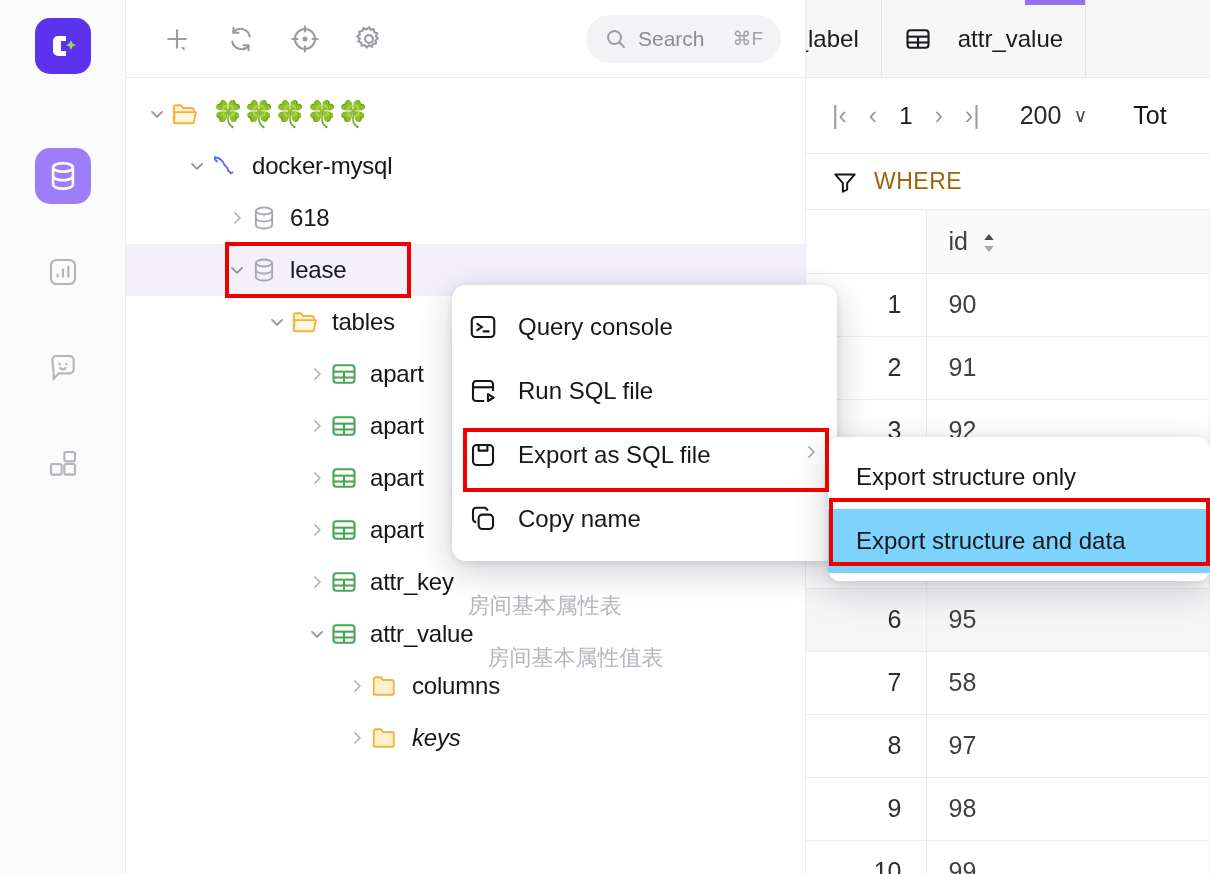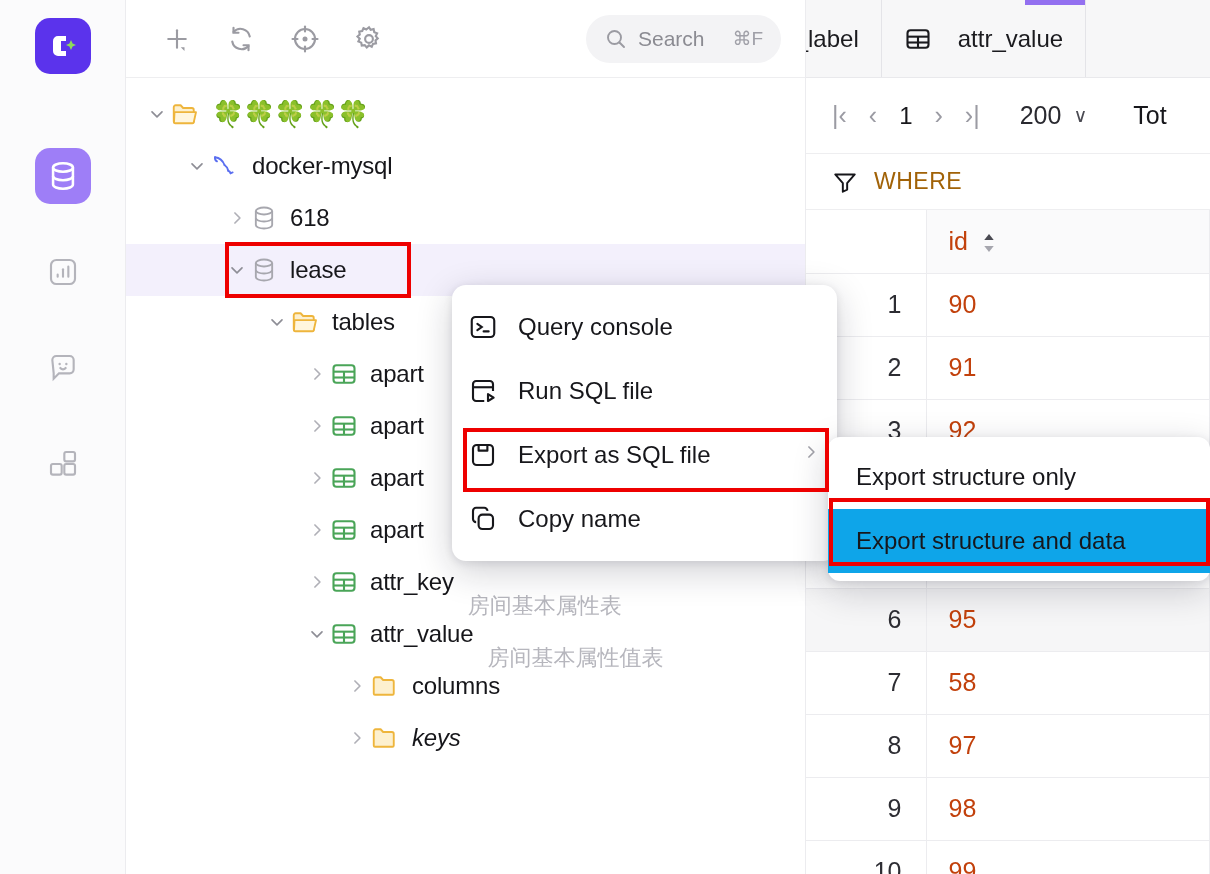--- a/index.html
+++ b/index.html
@@ -81,21 +81,21 @@
   .sub-menu {
     position: absolute; left: 828px; top: 437px; width: 382px;
     background: #ffffff; border-radius: 12px;
     box-shadow: 0 10px 36px rgba(20,20,40,.20), 0 2px 8px rgba(20,20,40,.10);
     padding: 8px 0; z-index: 45;
   }
   .sub-item {
     height: 64px; display: flex; align-items: center; padding: 0 28px;
     font-size: 24px; color: #17171b; cursor: pointer;
   }
-  .sub-item.hover { background: #0ea5e9; }
+  .sub-item.hover { background: #7dd3fc; }
 
   
   .result-panel {
     position: absolute; left: 805px; top: 0; width: 405px; height: 874px;
     background: #ffffff; border-left: 1px solid #ececef; overflow: hidden;
   }
   .tabbar { height: 78px; display: flex; background: #f7f7f8; border-bottom: 1px solid #e9e9ec; }
   .tab {
     display: flex; align-items: center; gap: 14px; padding: 0 22px;
     font-size: 24px; color: #1b1b1f; position: relative; background: #f7f7f8;
@@ -115,21 +115,21 @@
   .pg-total { margin-left: 24px; font-size: 25px; color: #17171b; }
   .whererow {
     height: 56px; display: flex; align-items: center; gap: 16px; padding: 0 26px;
     border-bottom: 1px solid #eeeef0;
   }
   .where-label { color: #a16207; font-size: 23px; letter-spacing: .5px; cursor: pointer; }
 
   table.grid { width: 100%; border-collapse: collapse; table-layout: fixed; }
   table.grid th, table.grid td {
     border-right: 1px solid #ececef; border-bottom: 1px solid #ececef;
-    height: 63px; font-weight: normal; font-size: 25px; color: #c2410c;
+    height: 63px; font-weight: normal; font-size: 25px; color: #404040;
   }
   table.grid th { background: #fafafb; }
   table.grid th.rownum-h { width: 120px; background: #ffffff; border-bottom: 1px solid #ececef; }
   table.grid td.rownum { width: 120px; text-align: right; padding-right: 24px; color: #2d2d33; }
   table.grid th.col-h { text-align: left; padding-left: 22px; }
   table.grid td.cell { padding-left: 22px; }
   tr.hl td { background: #f6f6f7; }
   .sortarrows { display: inline-flex; flex-direction: column; margin-left: 14px; vertical-align: middle; gap: 3px; }
 </style>
 </head>

